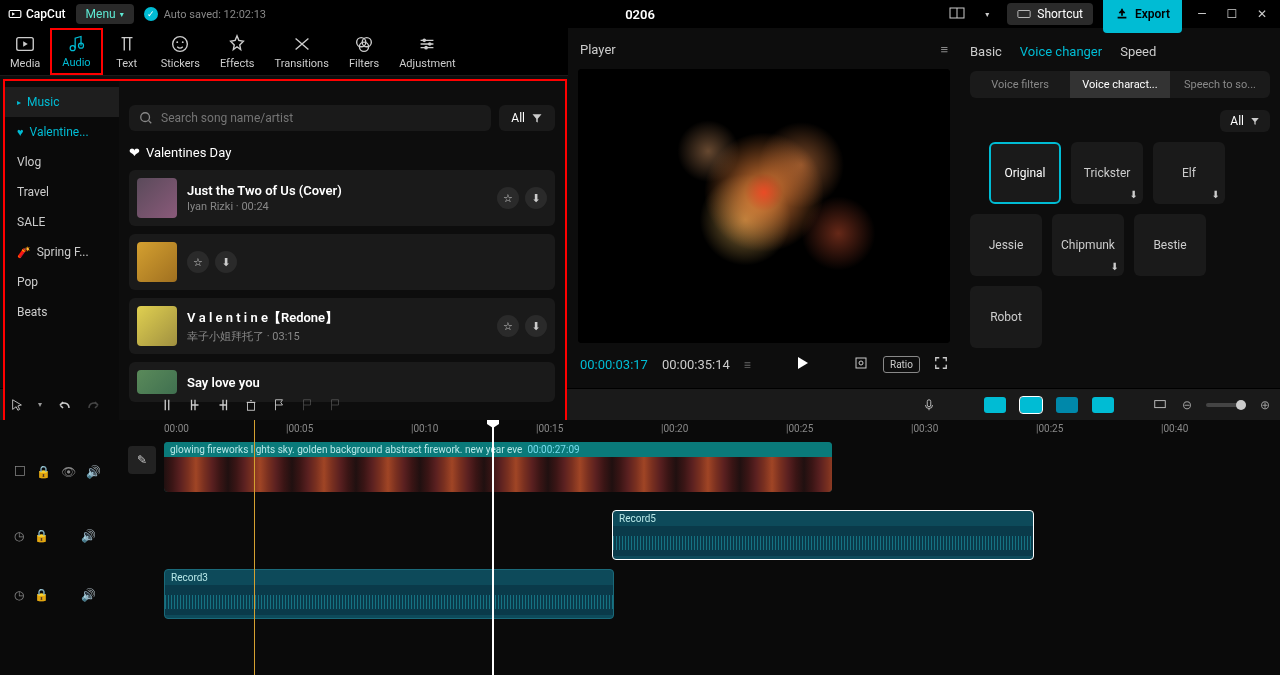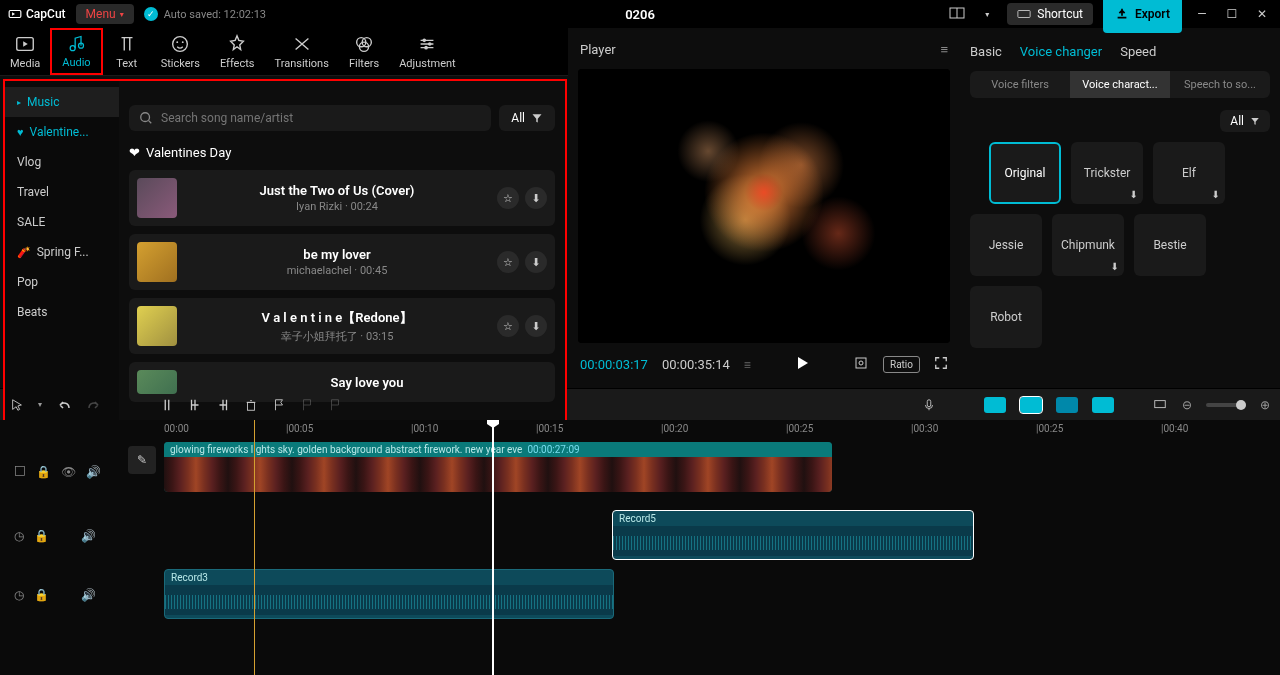--- a/index.html
+++ b/index.html
@@ -1,20 +1,20 @@
 <!DOCTYPE html>
 <html><head>
 <meta charset="utf-8">
 <style>
 * { margin:0; padding:0; box-sizing:border-box; font-family:-apple-system,BlinkMacSystemFont,"Segoe UI",Roboto,sans-serif; }
 body { background:#0d0d0d; color:#ccc; font-size:12px; width:1280px; height:675px; overflow:hidden; user-select:none; }
 .titlebar { height:28px; background:#000; display:flex; align-items:center; padding:0 8px; gap:10px; }
 .logo { display:flex; align-items:center; gap:4px; color:#fff; font-size:12px; font-weight:500; }
 .logo-icon { width:14px; height:14px; }
-.menu-btn { background:#2a2a2a; color:#ef4444; padding:3px 10px; border-radius:4px; display:flex; align-items:center; gap:4px; cursor:pointer; font-size:12px; }
+.menu-btn { background:#2a2a2a; color:#5eead4; padding:3px 10px; border-radius:4px; display:flex; align-items:center; gap:4px; cursor:pointer; font-size:12px; }
 .saved { display:flex; align-items:center; gap:6px; color:#888; font-size:11px; }
 .check-ic { width:14px; height:14px; background:#00bcd4; border-radius:50%; display:flex; align-items:center; justify-content:center; color:#fff; font-size:9px; }
 .proj-name { position:absolute; left:50%; transform:translateX(-50%); color:#fff; font-weight:600; font-size:13px; }
 .title-right { margin-left:auto; display:flex; align-items:center; gap:10px; }
 .ic-btn { width:20px; height:20px; display:flex; align-items:center; justify-content:center; cursor:pointer; color:#ccc; }
 .shortcut-btn { background:#2a2a2a; padding:4px 10px; border-radius:4px; display:flex; align-items:center; gap:6px; cursor:pointer; color:#fff; font-size:12px; }
 .export-btn { background:#00bcd4; color:#000; padding:12px 12px; border-radius:4px; display:flex; align-items:center; gap:6px; cursor:pointer; font-weight:600; font-size:12px; }
 .main { display:flex; height:360px; }
 .left-panel { width:564px; display:flex; flex-direction:column; border:2px solid red; margin:3px 0 0 3px; }
 .top-tabs { height:48px; background:#000; display:flex; border-bottom:1px solid #1a1a1a; }
@@ -29,21 +29,21 @@
 .side-item.active { color:#00bcd4; }
 .tri { font-size:8px; }
 .heart-ic { color:#00bcd4; font-size:11px; }
 .fire-ic { color:#ff6b35; font-size:11px; }
 .audio-list { flex:1; padding:24px 10px; overflow:hidden; }
 .search-row { display:flex; gap:8px; margin-bottom:14px; }
 .search-box { flex:1; background:#1a1a1a; border-radius:6px; padding:6px 10px; display:flex; align-items:center; gap:8px; color:#888; }
 .search-box input { background:transparent; border:none; color:#ccc; outline:none; flex:1; font-size:12px; }
 .all-btn { background:#1a1a1a; border-radius:6px; padding:6px 12px; display:flex; align-items:center; gap:6px; cursor:pointer; color:#fff; font-size:12px; }
 .section-title { color:#fff; font-size:13px; margin:6px 0 10px; display:flex; align-items:center; gap:6px; }
-.track { background:#1a1a1a; border-radius:6px; padding:8px; display:flex; align-items:center; gap:10px; margin-bottom:8px;text-align:center; }
+.track { background:#1a1a1a; border-radius:6px; padding:8px; display:flex; align-items:center; gap:10px; margin-bottom:8px; }
 .thumb { width:40px; height:40px; border-radius:4px; background:#333; flex-shrink:0; }
 .thumb1 { background:linear-gradient(135deg,#5a4a5a,#8a5a7a); }
 .thumb2 { background:linear-gradient(135deg,#d4a030,#a07020); }
 .thumb3 { background:linear-gradient(135deg,#e0d050,#a09040); }
 .thumb4 { background:linear-gradient(135deg,#5a8a5a,#407050); }
 .track-info { flex:1; }
 .track-title { color:#fff; font-weight:600; font-size:13px; }
 .track-meta { color:#888; font-size:11px; margin-top:2px; }
 .track-acts { display:flex; gap:6px; }
 .star-btn,.dl-btn { width:22px; height:22px; border-radius:11px; background:#2a2a2a; display:flex; align-items:center; justify-content:center; cursor:pointer; color:#ccc; font-size:11px; }
@@ -265,24 +265,20 @@
                 <div class="track-title">Just the Two of Us (Cover)</div>
                 <div class="track-meta"><span>Iyan Rizki</span> · <span>00:24</span></div>
               </div>
             <div class="track-acts">
                 <div class="star-btn">☆</div>
                 <div class="dl-btn">⬇</div>
               </div>
           </div>
           <div class="track">
             <div class="thumb thumb2"></div>
-            <div class="track-info">
-                <div class="track-title">be my lover</div>
-                <div class="track-meta"><span>michaelachel</span> · <span>00:45</span></div>
-              </div>
             <div class="track-acts">
                 <div class="star-btn">☆</div>
                 <div class="dl-btn">⬇</div>
               </div>
           </div>
           <div class="track">
             <div class="thumb thumb3"></div>
             <div class="track-info">
                 <div class="track-title">V a l e n t i n e【Redone】</div>
                 <div class="track-meta"><span>幸子小姐拜托了</span> · <span>03:15</span></div>
@@ -483,21 +479,21 @@
       </div>
     </div>
 
     <div class="track-row">
       <div class="track-head">
         <span class="ic">◷</span>
         <span class="ic">🔒</span>
         <span style="width:12px"></span>
         <span class="ic">🔊</span>
       </div>
-      <div class="clip audio-clip sel" style="left:612px;width:362px">
+      <div class="clip audio-clip sel" style="left:612px;width:422px">
         <div class="audio-label">Record5</div>
         <div class="wave"></div>
       </div>
     </div>
 
     <div class="track-row">
       <div class="track-head">
         <span class="ic">◷</span>
         <span class="ic">🔒</span>
         <span style="width:12px"></span>

